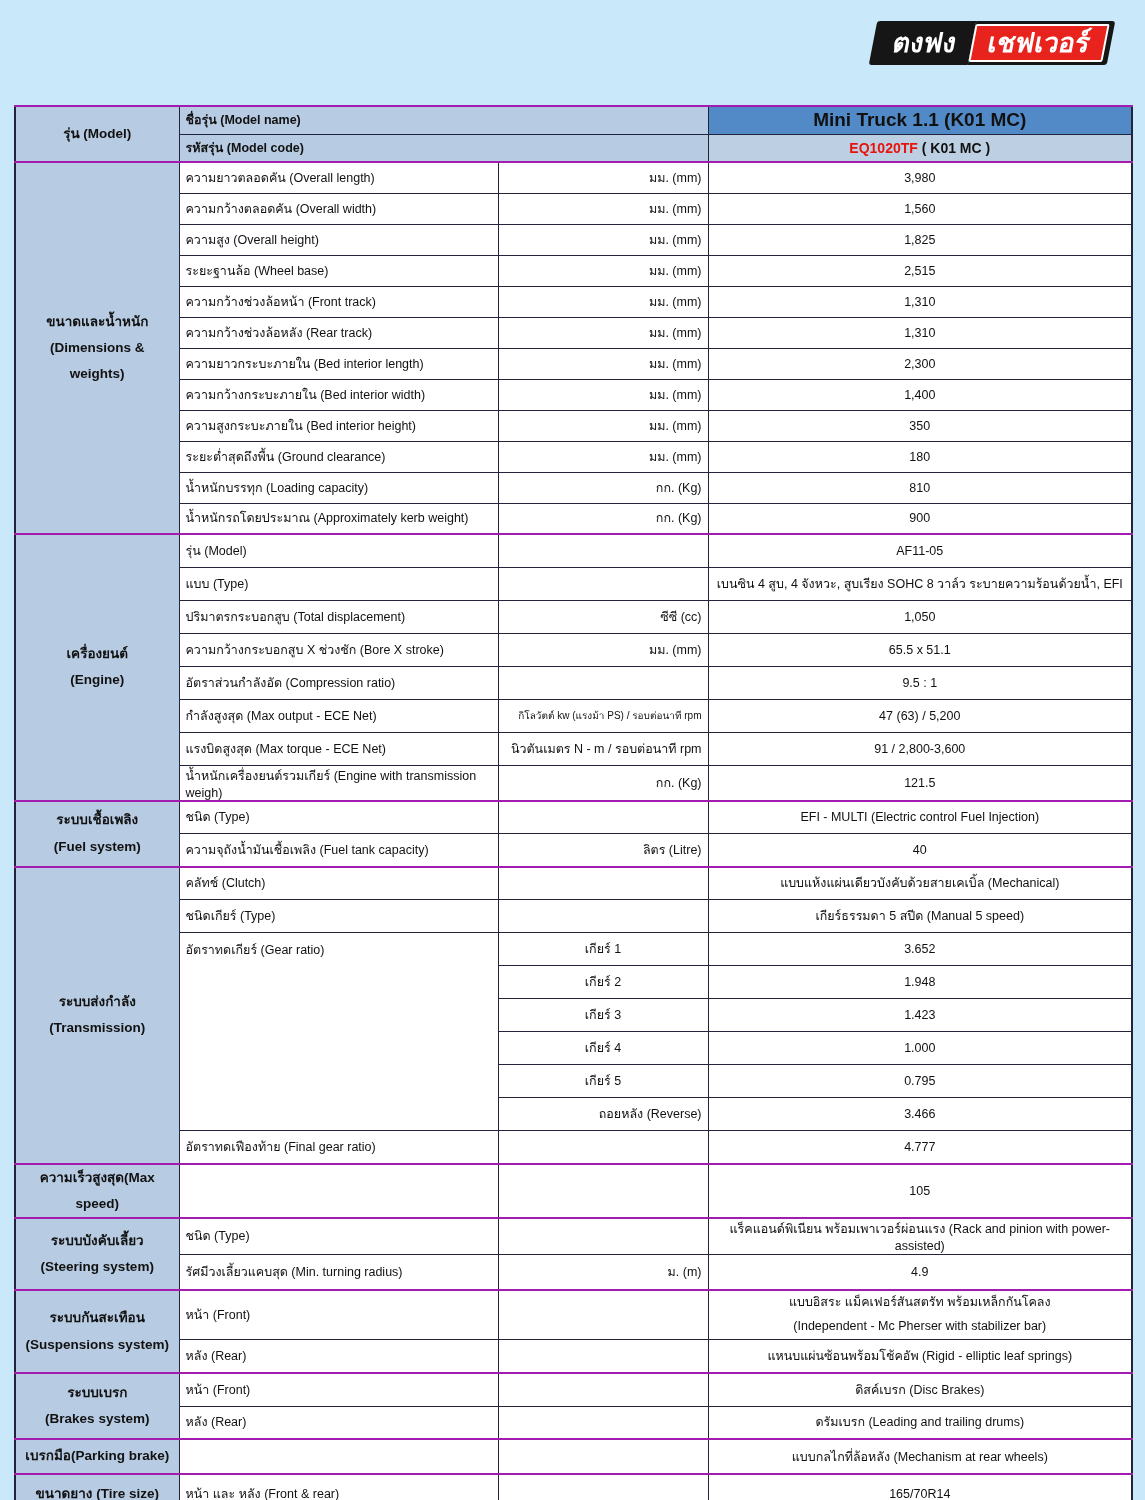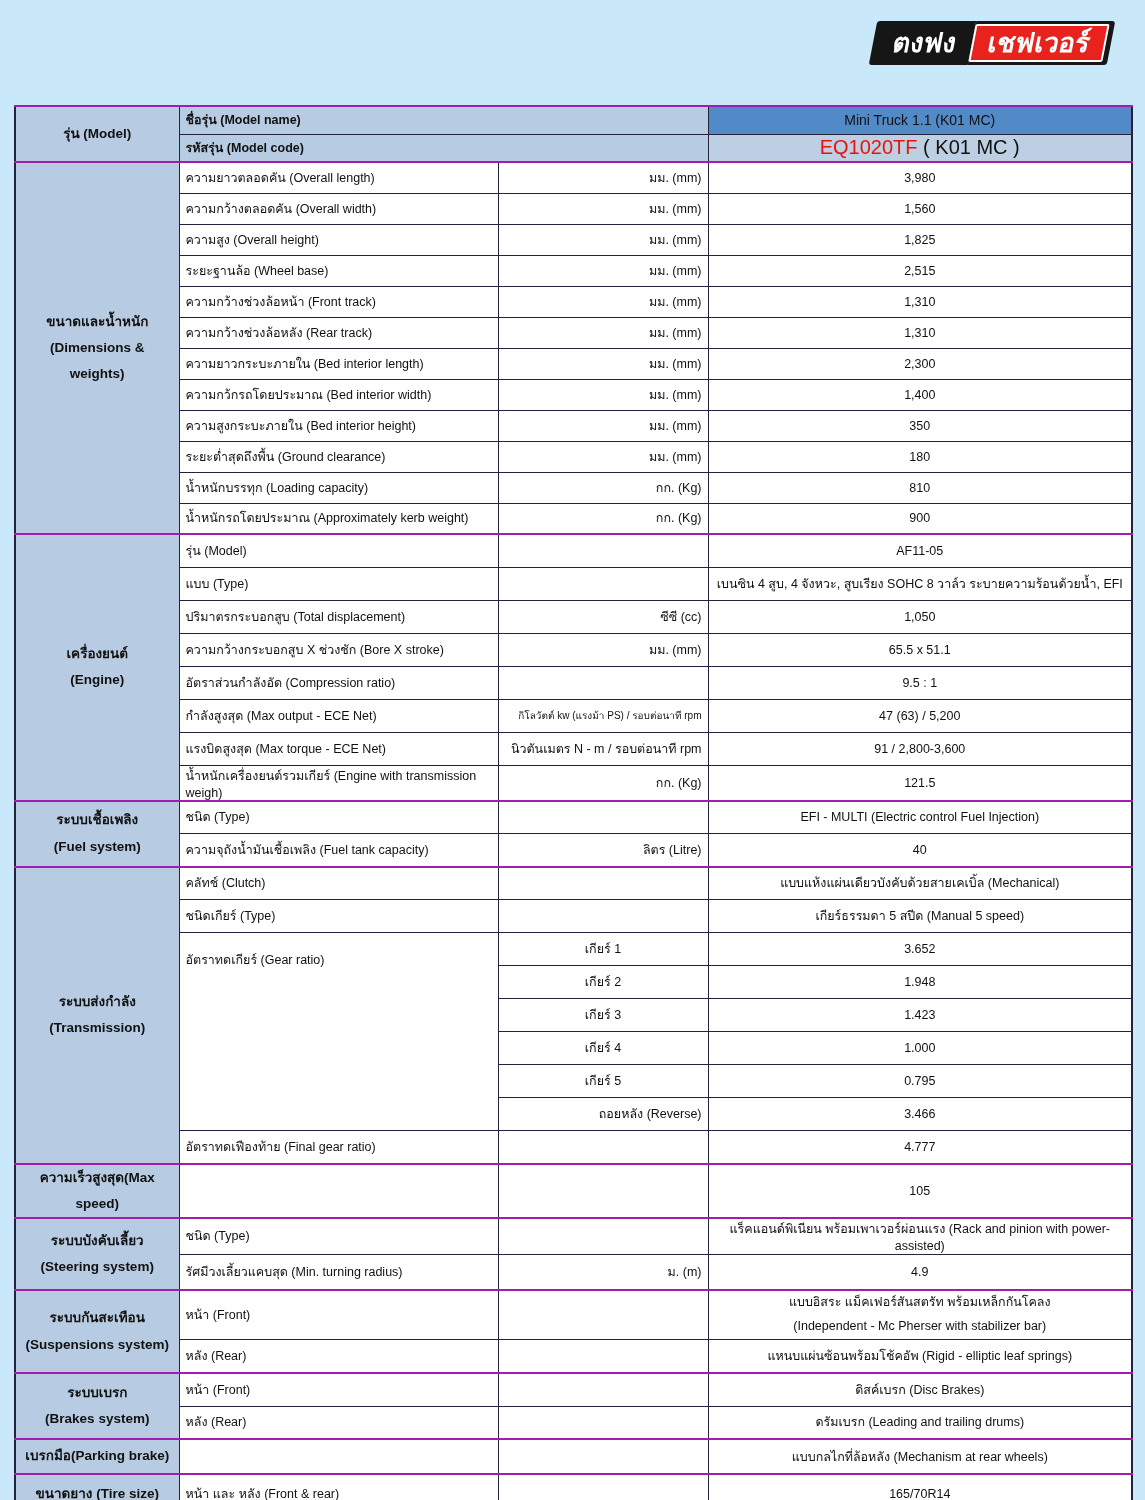--- a/index.html
+++ b/index.html
@@ -24,23 +24,23 @@
   td { border:1px solid #23233b; background:#fff; font-size:12.5px; padding:0 5px;
        text-align:center; vertical-align:middle; overflow:hidden; }
   tr.thick td { border-top:2px solid #a21caf; }
   td.sec { background:var(--sec-bg,#b7cbe2); font-weight:bold; font-size:13.5px;
            white-space:pre-line; line-height:1.95; }
   td.hdr { background:var(--sec-bg,#b7cbe2); font-weight:bold; text-align:left; padding-left:6px; }
   td.param { text-align:left; padding-left:6px; }
   td.unit { text-align:right; padding-right:6px; }
   td.usmall { font-size:10px; }
   td.gearlbl { text-align:center; }
-  td.top { vertical-align:top; padding-top:17px; }
-  td.mname { background:var(--model-bg,#5289c7); font-weight:normal; font-size:14px; }
-  td.mcode { background:var(--code-bg,#bdcfe2); font-weight:normal; font-size:20px; }
+  td.top { vertical-align:top; padding-top:7px; }
+  td.mname { background:var(--model-bg,#5289c7); font-weight:bold; font-size:19px; }
+  td.mcode { background:var(--code-bg,#bdcfe2); font-weight:bold; font-size:14px; }
   td.twoline { white-space:pre-line; line-height:1.9; }
   span.red { color:var(--code-red,#e8140c); }
 </style>
 </head>
 <body style="background: rgb(201, 232, 250);">
 
 <div class="page">
 
   <div class="logo">
     <div class="logo-black">
@@ -101,21 +101,21 @@
             <td class="param">ความกว้างช่วงล้อหลัง (Rear track)</td>
             <td class="unit">มม. (mm)</td>
             <td>1,310</td>
           </tr>
           <tr style="height: 31px;">
             <td class="param">ความยาวกระบะภายใน (Bed interior length)</td>
             <td class="unit">มม. (mm)</td>
             <td>2,300</td>
           </tr>
           <tr style="height: 31px;">
-            <td class="param">ความกว้กรถโดยประมาณ (Bed interior width)</td>
+            <td class="param">ความกว้างกระบะภายใน (Bed interior width)</td>
             <td class="unit">มม. (mm)</td>
             <td>1,400</td>
           </tr>
           <tr style="height: 31px;">
             <td class="param">ความสูงกระบะภายใน (Bed interior height)</td>
             <td class="unit">มม. (mm)</td>
             <td>350</td>
           </tr>
           <tr style="height: 31px;">
             <td class="param">ระยะต่ำสุดถึงพื้น (Ground clearance)</td>

